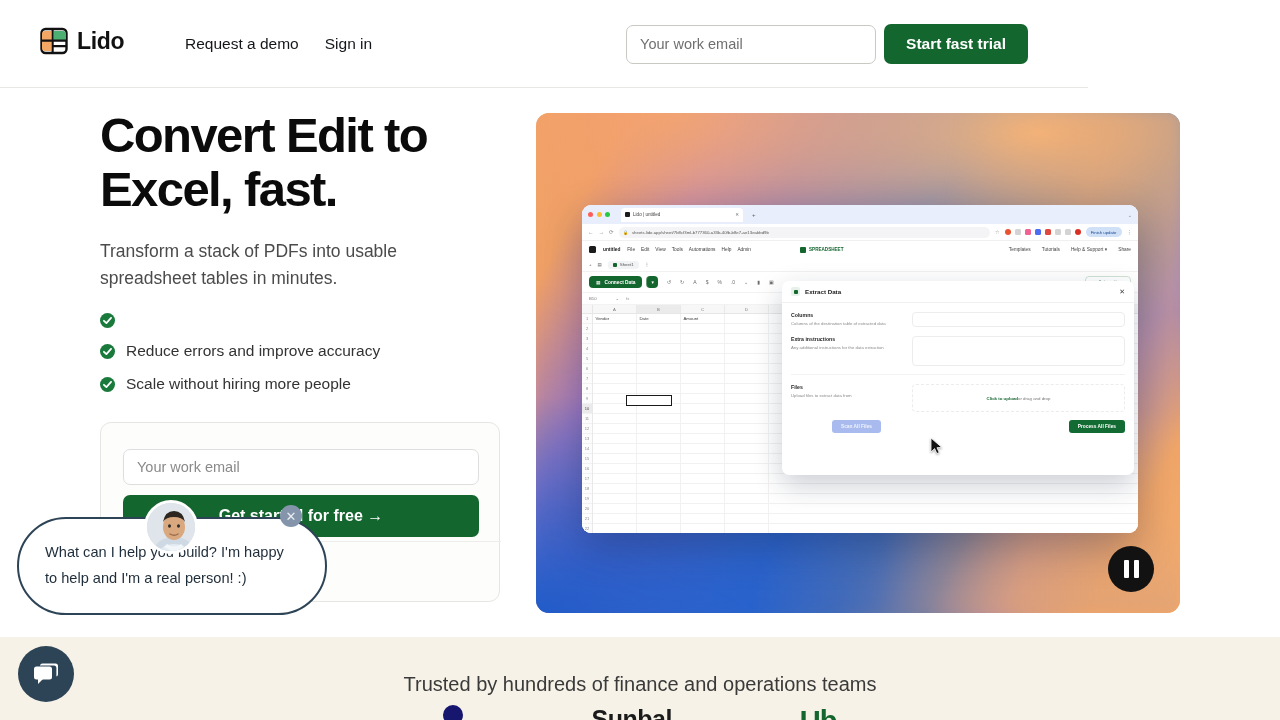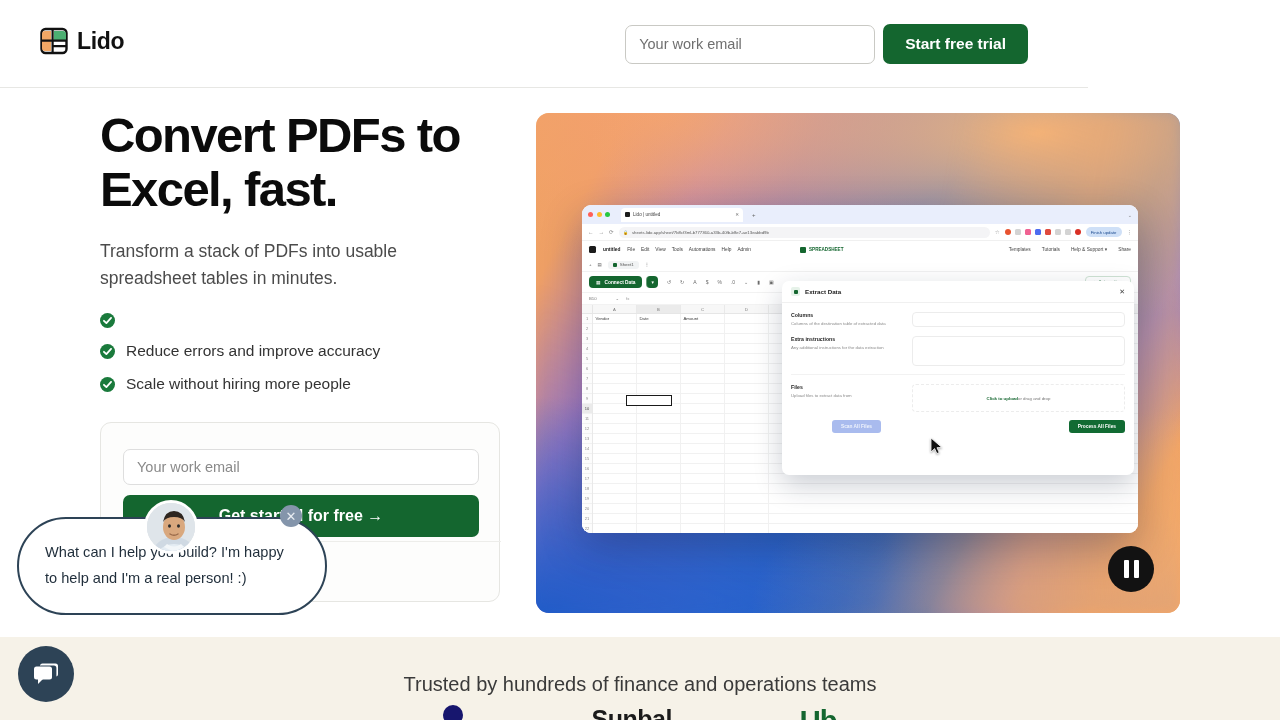--- a/index.html
+++ b/index.html
@@ -381,30 +381,34 @@
     <div class="brand">
       <svg class="brand-mark" viewBox="0 0 28 28">
         <rect x="1.5" y="2" width="25" height="24" rx="4" fill="#fff" stroke="#111" stroke-width="2.4"></rect>
         <path d="M14 4 H23 A3 3 0 0 1 26 7 V13 H14 Z" fill="#4caf72"></path>
         <path d="M5 4 H11 V24 H5 A3 3 0 0 1 2 21 V7 A3 3 0 0 1 5 4 Z" fill="#f2a765"></path>
         <path d="M12.6 2.6 V25.4 M2 13.6 H26 M13.4 19.2 H26" stroke="#111" stroke-width="2.2" fill="none"></path>
       </svg>
       <span class="brand-name">Lido</span>
     </div>
 
+    <nav class="nav">
+      <a href="#">Request a demo</a>
+      <a href="#">Sign in</a>
+    </nav>
 
     <div class="header-cta">
       <input class="email-input" type="text" placeholder="Your work email" style="">
-      <button class="btn-green">Start free trial</button>
+      <button class="btn-green">Start fast trial</button>
     </div>
   </header>
 
   <section class="hero-left">
     <h1 class="hero-title">
-      <span>Convert PDFs to</span><br>
+      <span>Convert Edit to</span><br>
       <span>Excel, fast.</span>
     </h1>
     <p class="hero-sub">Transform a stack of PDFs into usable spreadsheet tables in minutes.</p>
 
     <ul class="bullets">
       <li class="bullet">
         <svg class="check" viewBox="0 0 16 16">
           <circle cx="8" cy="8" r="8" fill="#1a7a3c"></circle>
           <path d="M4.2 8.3 L6.8 10.8 L11.8 5.3" stroke="#fff" stroke-width="1.9" fill="none" stroke-linecap="round" stroke-linejoin="round"></path>
         </svg>

